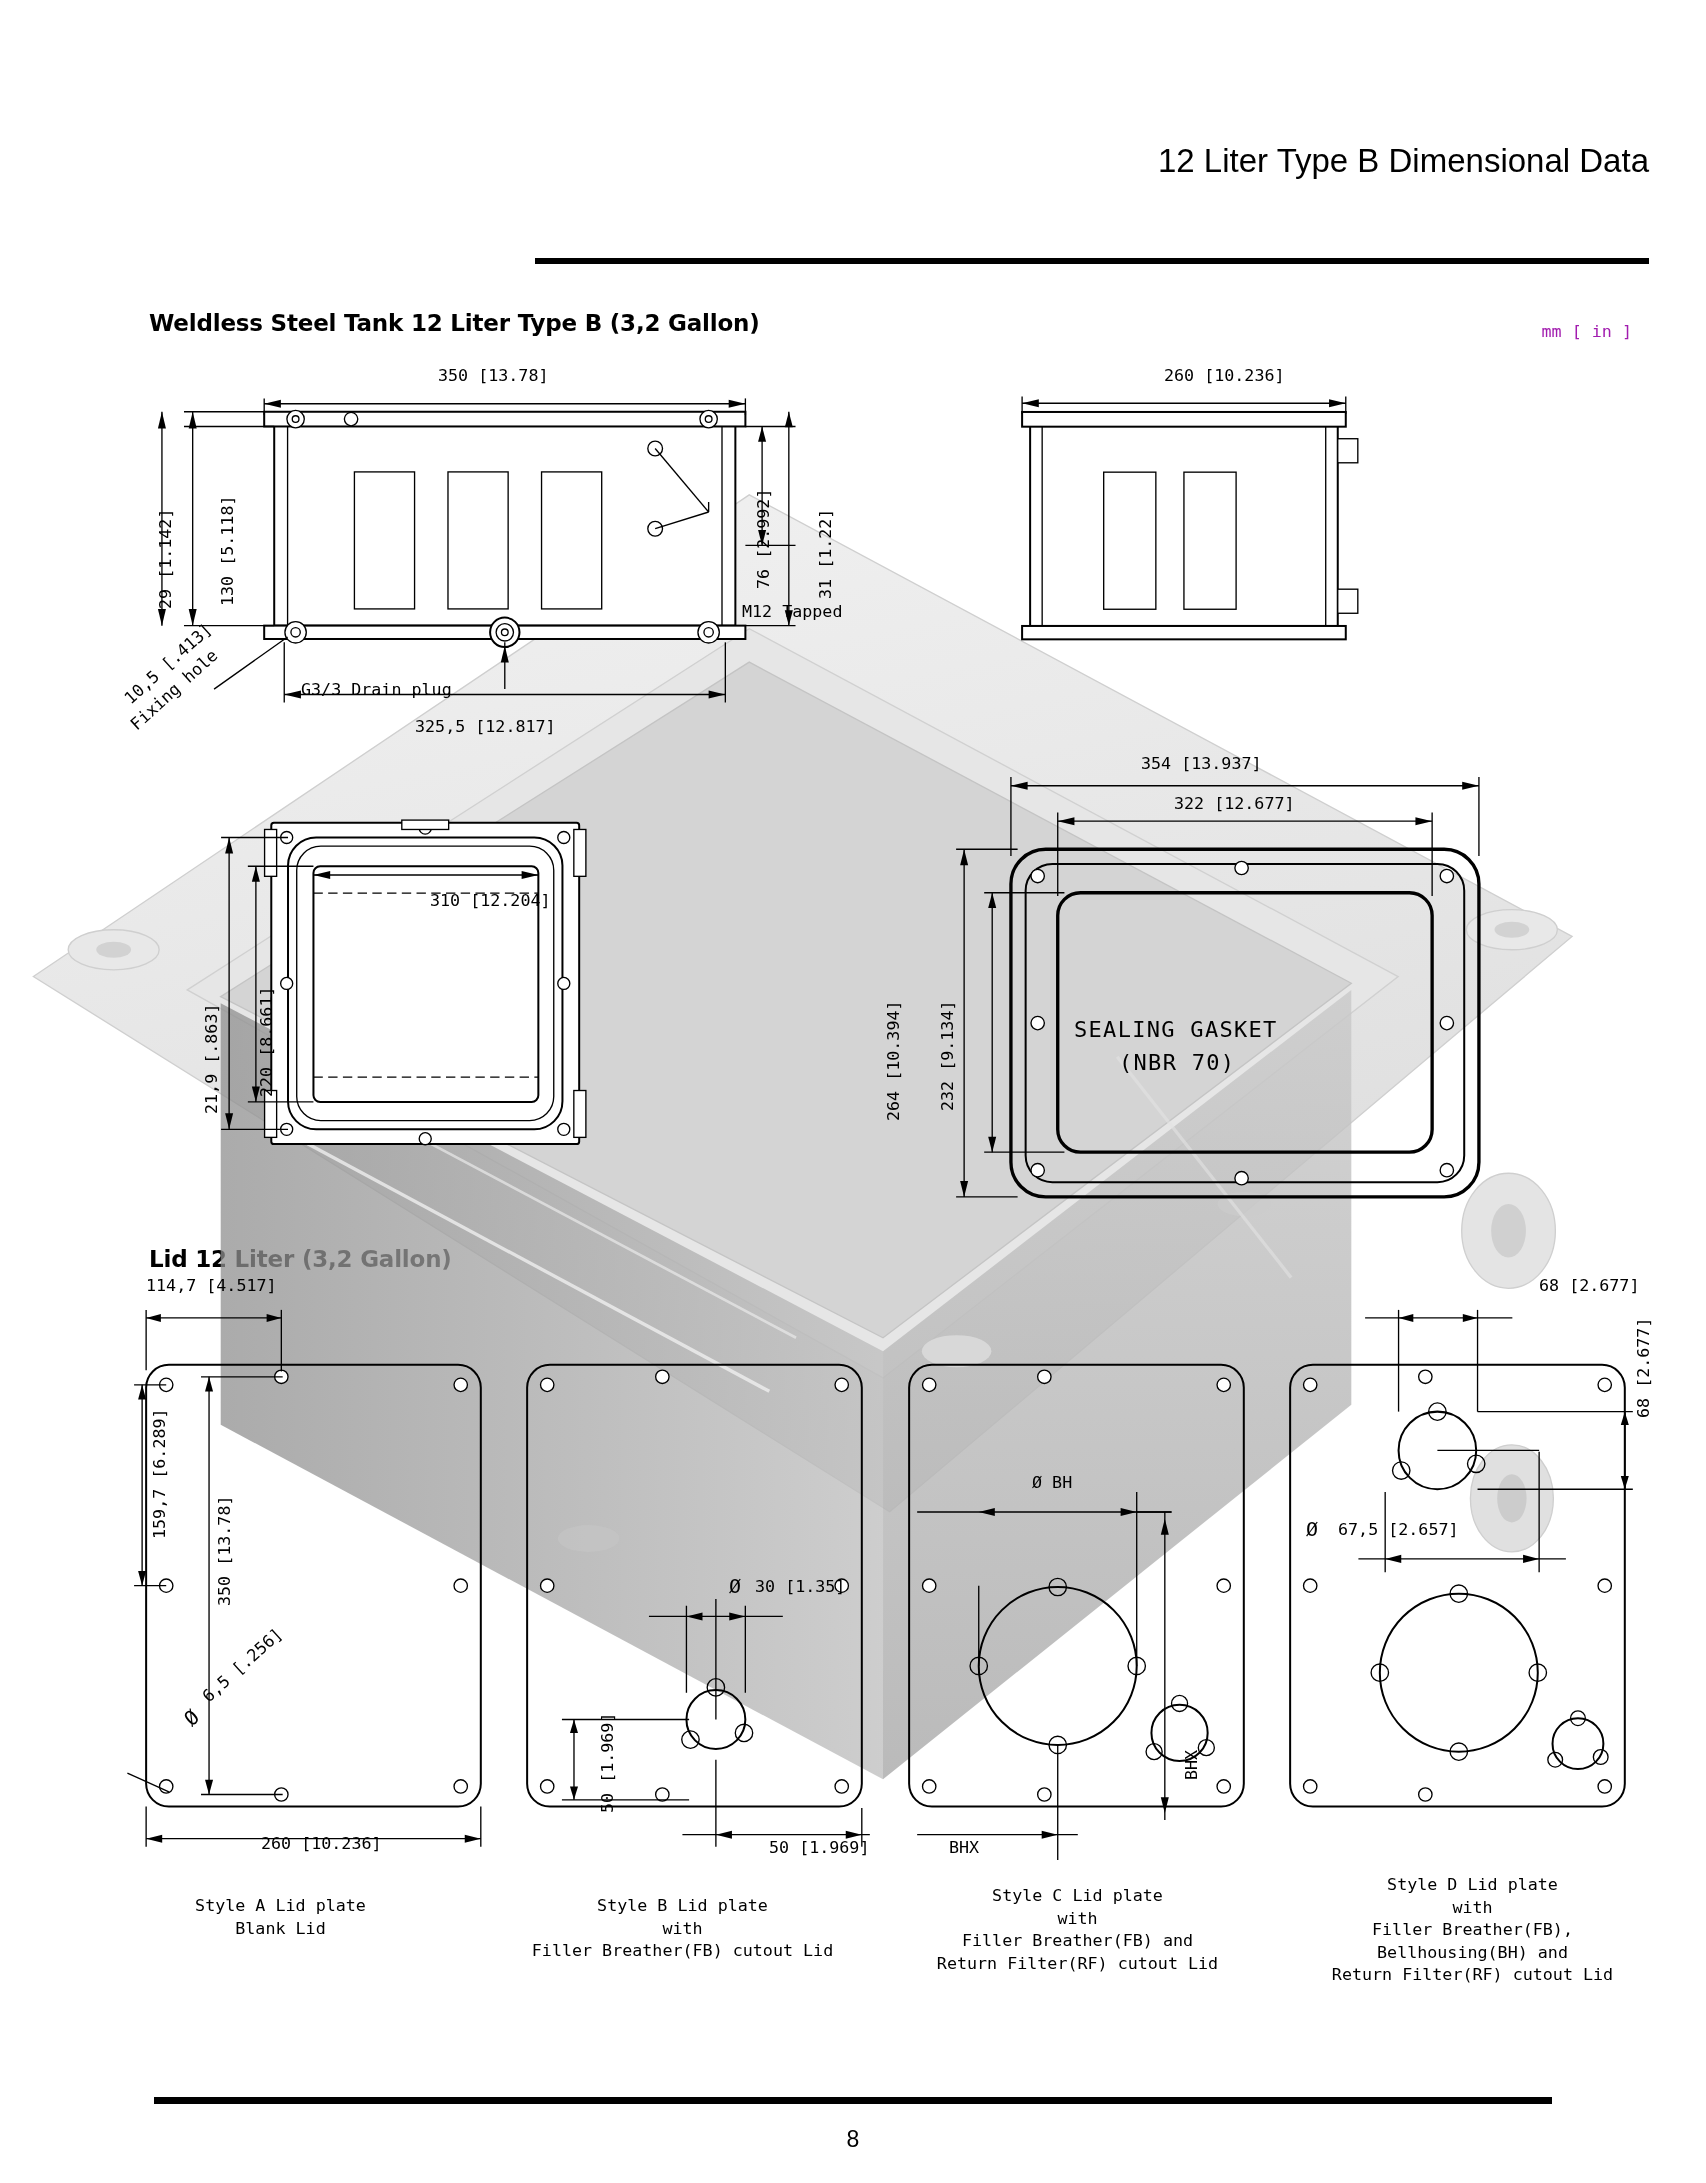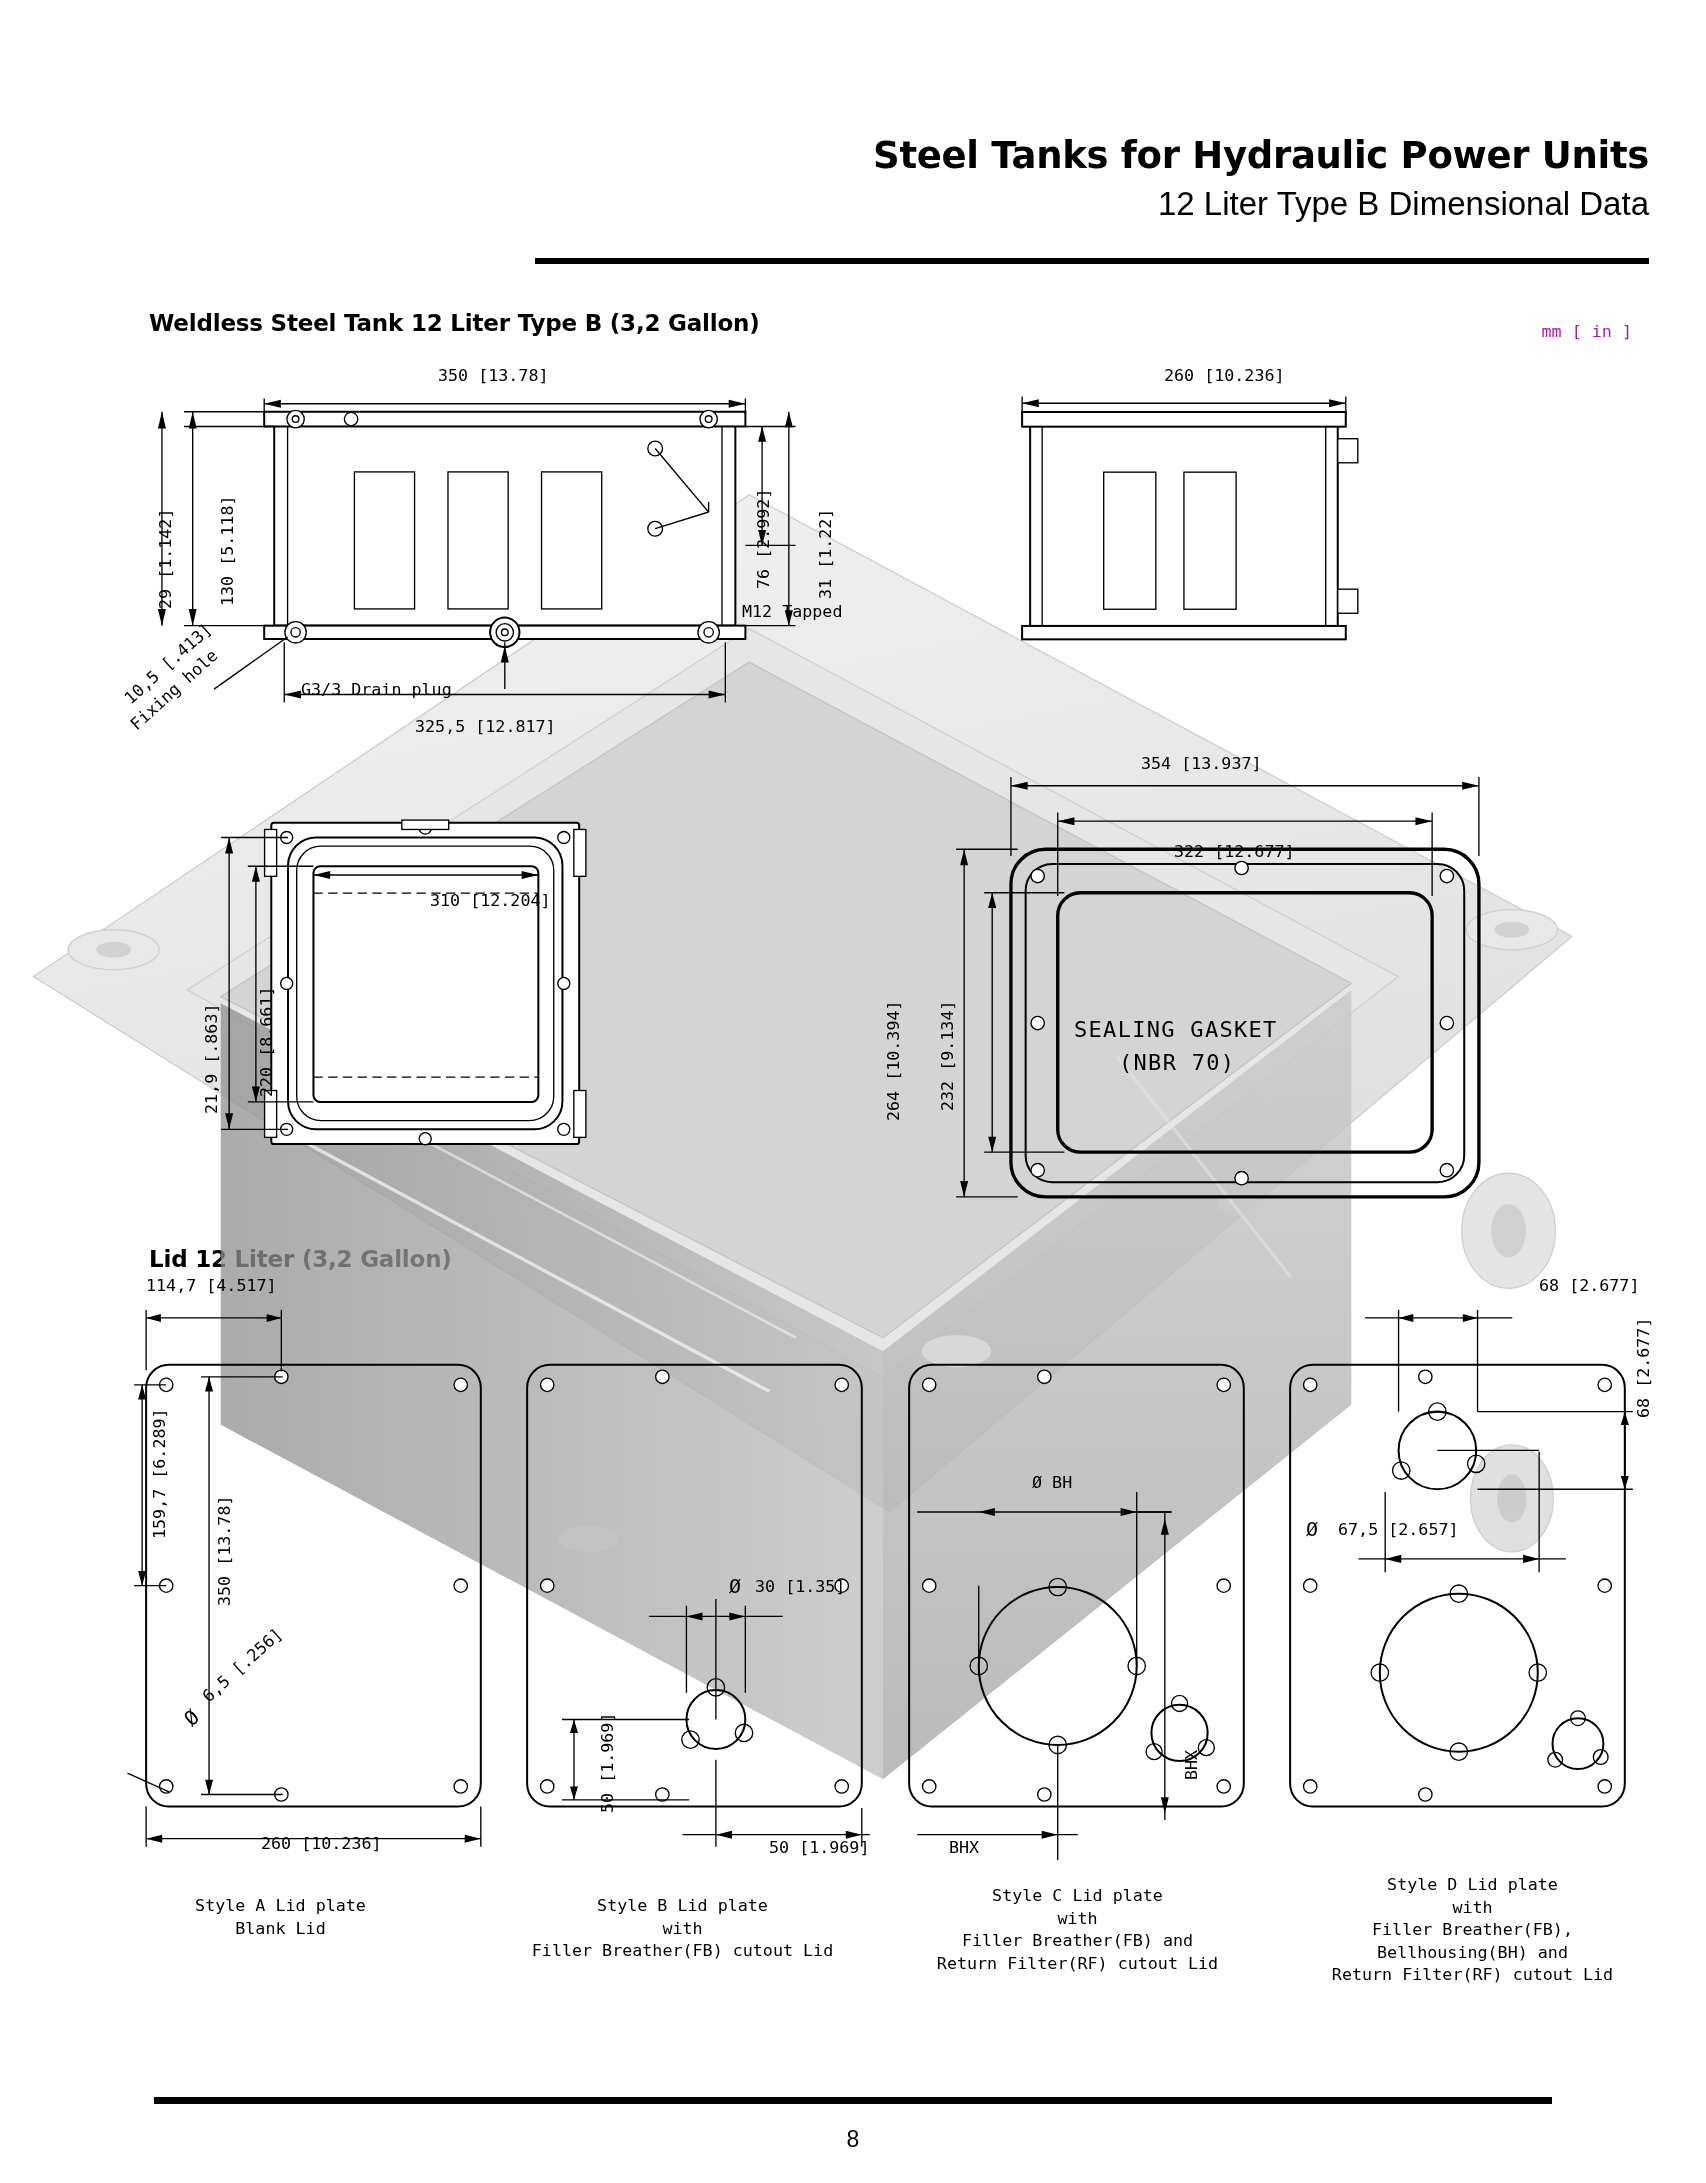--- a/index.html
+++ b/index.html
@@ -46,21 +46,20 @@
   
   .foot-rule{position:absolute;left:154px;right:154px;bottom:79px;height:6.7px;background:#000;}
   .pageno{position:absolute;left:0;right:0;bottom:30px;text-align:center;font-size:23px;color:#000;font-family:"Liberation Sans",sans-serif;}
 </style>
 </head>
 <body>
 
 <div class="page">
 
   <div class="hdr">
-    <div class="t1">Steel Tanks for Hydraulic Power Units</div>
     <div class="t2">12 Liter Type B Dimensional Data</div>
   </div>
   <div class="hdr-rule"></div>
 
   <div class="sec-title sec-1">Weldless Steel Tank 12 Liter  Type B (3,2 Gallon)</div>
   <div class="units">mm [ in ]</div>
   <div class="sec-title sec-2">Lid 12 Liter (3,2 Gallon)</div>
 
   <svg class="photo" width="1619" height="1472" viewBox="0 0 2420 2200">
     <defs>
@@ -286,21 +285,21 @@
     <line x1="70" y1="215" x2="190" y2="215" class="ln thin"></line>
     <line x1="70" y1="603" x2="190" y2="603" class="ln thin"></line>
     <line x1="40" y1="150" x2="40" y2="670" class="ln thin"></line>
     <polygon points="40,150 34,174 46,174" fill="#000"></polygon>
     <polygon points="40,670 34,646 46,646" fill="#000"></polygon>
     <line x1="82" y1="215" x2="82" y2="603" class="ln thin"></line>
     <polygon points="82,215 76,238 88,238" fill="#000"></polygon>
     <polygon points="82,603 76,580 88,580" fill="#000"></polygon>
   </svg>
   <div class="dim" style="left:1141px;top:753px;text-align:right;">354 [13.937]</div>
-  <div class="dim" style="left:1174px;top:793px;margin-top:48px;">322 [12.677]</div>
+  <div class="dim" style="left:1174px;top:793px;">322 [12.677]</div>
   <div class="dim rot90" style="left:883px;top:1121px;">264 [10.394]</div>
   <div class="dim rot90" style="left:937px;top:1111px;">232 [9.134]</div>
   <div class="note" style="left:1074px;top:1017px;font-size:22px;letter-spacing:1.3px;">SEALING GASKET</div>
   <div class="note" style="left:1119px;top:1050px;font-size:22px;letter-spacing:1.3px;">(NBR 70)</div>
 
   <svg width="415" height="509" viewBox="0 0 620 760" style="left:114px;top:1291px;">
     <rect x="48" y="110" width="500" height="660" rx="34" class="ln med fillnone"></rect>
 
     <circle cx="78" cy="140" r="10" class="ln thin fillw"></circle>
     <circle cx="250" cy="128" r="10" class="ln thin fillw"></circle>

